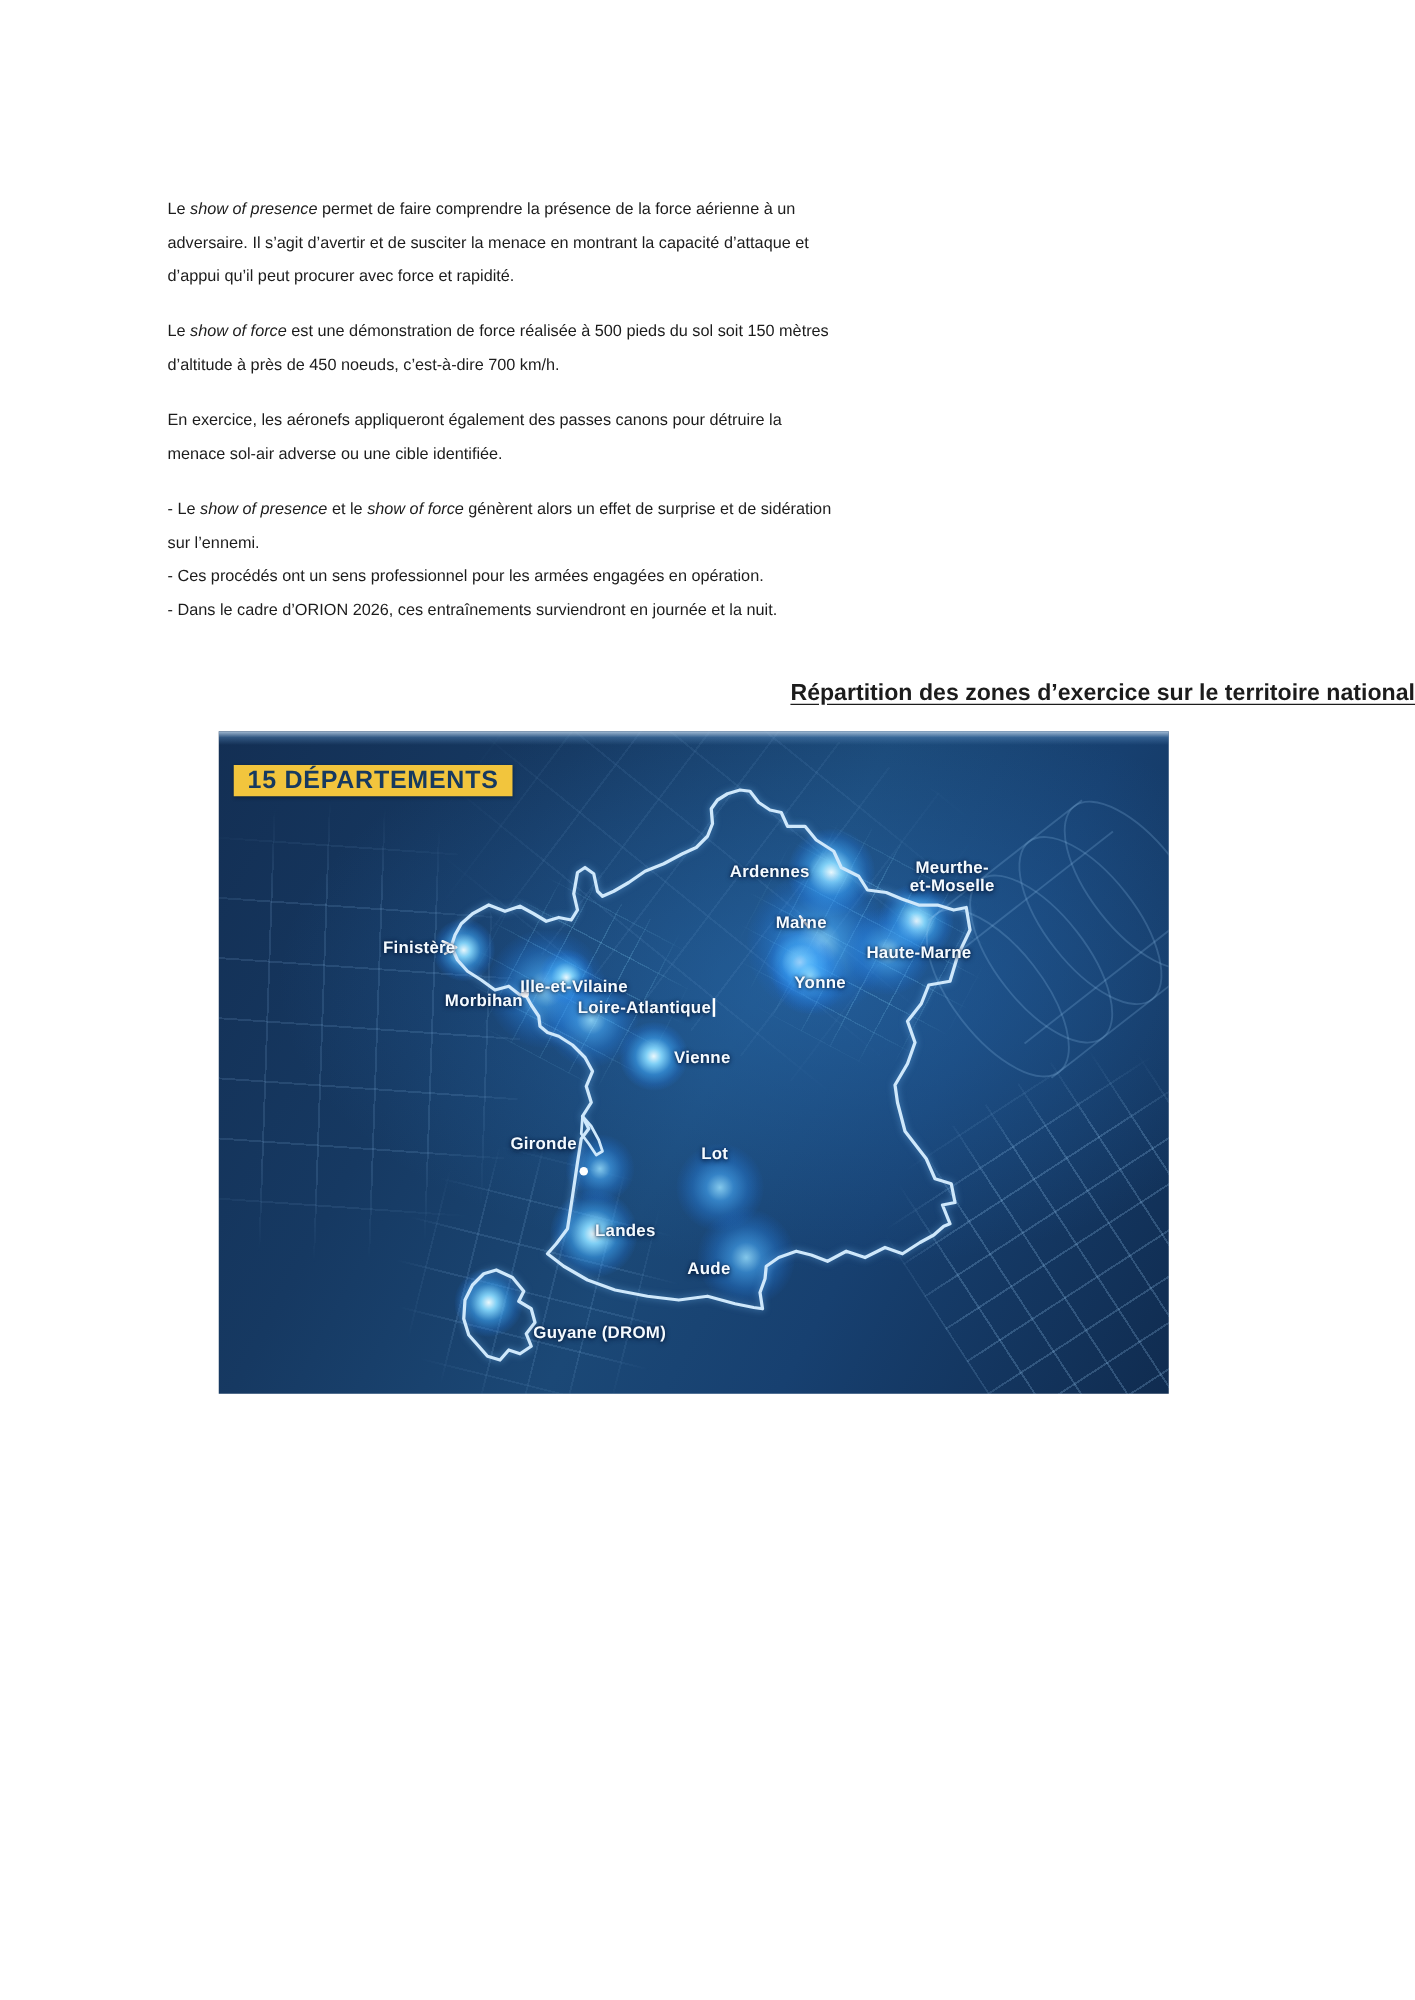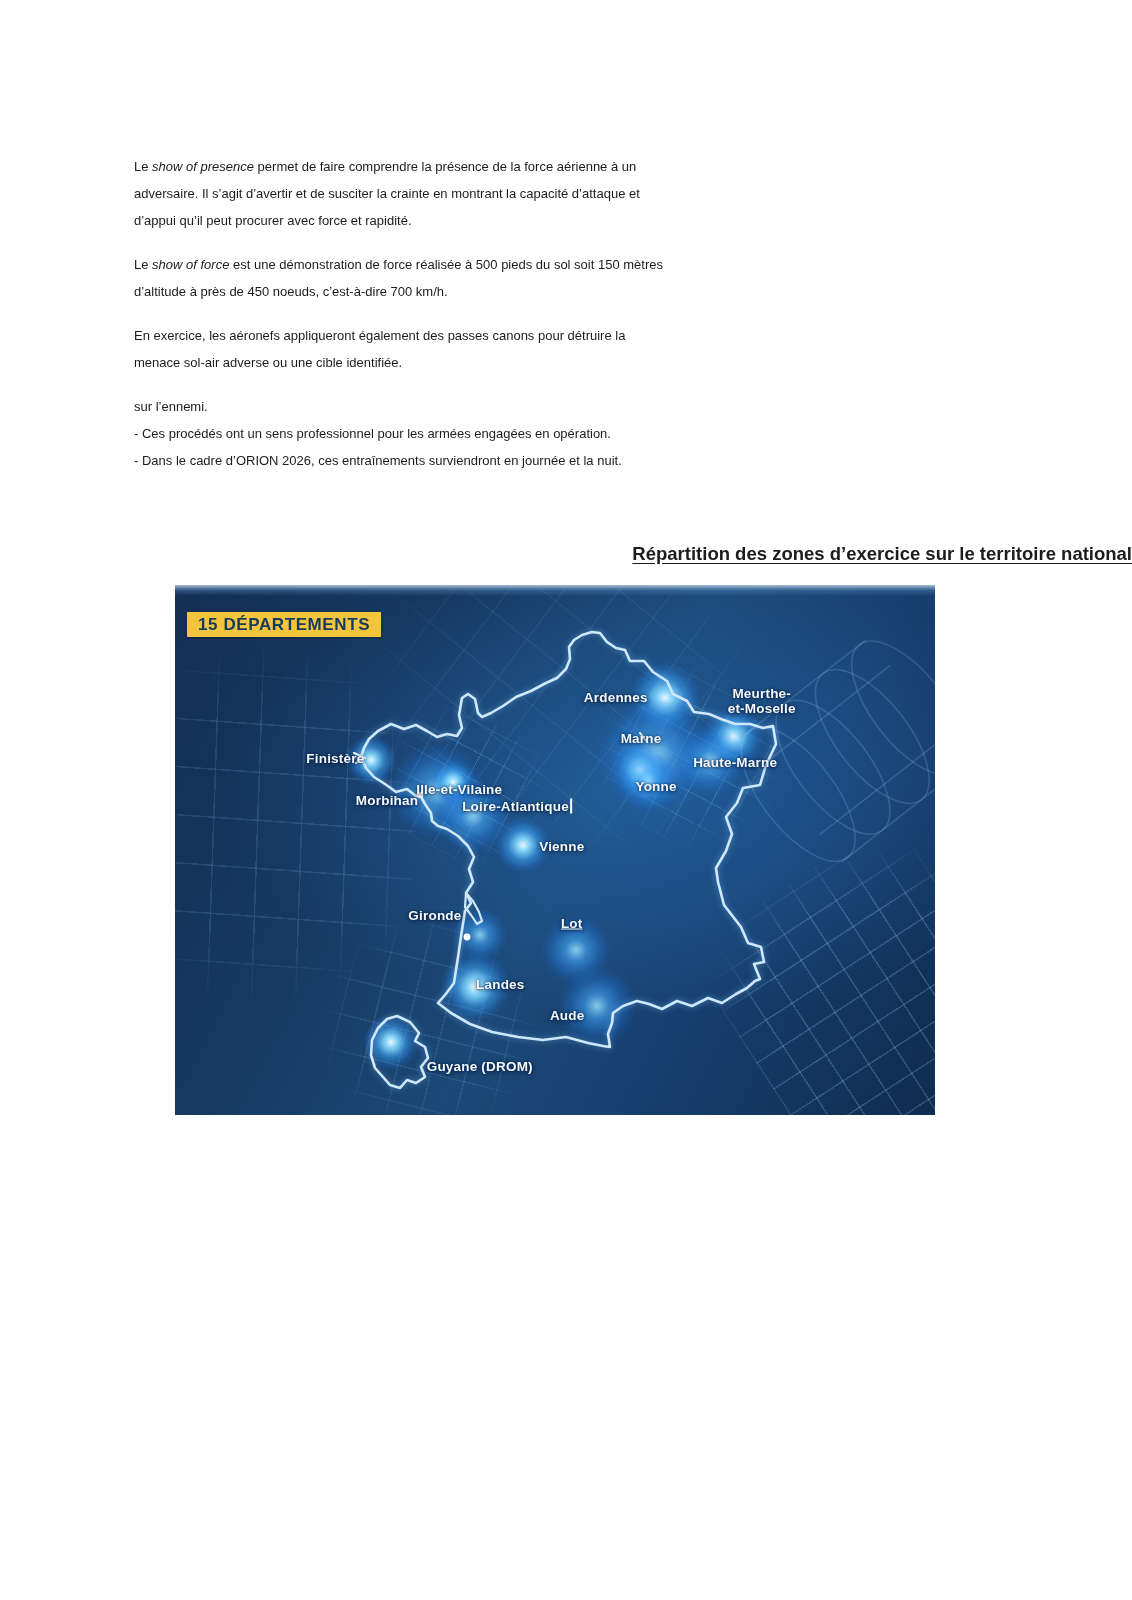--- a/index.html
+++ b/index.html
@@ -80,44 +80,45 @@
     color:#f4faff;font-size:13.5px;font-weight:bold;letter-spacing:.2px;
     white-space:pre-line;text-align:center;line-height:15px;
     text-shadow:0 1px 4px rgba(0,20,50,.85), 0 0 2px rgba(0,25,60,.7);
   }
   .caret{display:inline-block;width:2px;height:15px;background:#ffffff;
     margin-left:1px;vertical-align:-3px;}
   
   .badge{
     position:absolute;left:12px;top:27px;z-index:7;height:25px;
     display:flex;align-items:center;padding:0 11px;
-    font-size:17px;font-weight:bold;letter-spacing:.6px;
+    font-size:20px;font-weight:bold;letter-spacing:.6px;
     box-shadow:0 1px 3px rgba(0,0,0,.3);
   }
 </style>
 </head>
 <body>
 
 <div class="page">
 
   <div>
     <div class="para" id="para-0">
         <div class="line"><span>Le </span><span class="it">show of presence</span><span> permet de faire comprendre la présence de la force aérienne à un</span></div>
-        <div class="line"><span>adversaire. Il s’agit d’avertir et de susciter la crainte en montrant la capacité d’attaque et</span></div>
+        <div class="line"><span>adversaire. Il s’agit d’avertir et de susciter la menace en montrant la capacité d’attaque et</span></div>
         <div class="line"><span>d’appui qu’il peut procurer avec force et rapidité.</span></div>
       </div>
     <div class="para" id="para-1">
         <div class="line"><span>Le </span><span class="it">show of force</span><span> est une démonstration de force réalisée à 500 pieds du sol soit 150 mètres</span></div>
         <div class="line"><span>d’altitude à près de 450 noeuds, c’est-à-dire 700 km/h.</span></div>
       </div>
     <div class="para" id="para-2">
         <div class="line"><span>En exercice, les aéronefs appliqueront également des passes canons pour détruire la</span></div>
         <div class="line"><span>menace sol-air adverse ou une cible identifiée.</span></div>
       </div>
     <div class="para" id="para-3">
+        <div class="line"><span>- Le </span><span class="it">show of presence</span><span> et le </span><span class="it">show of force</span><span> génèrent alors un effet de surprise et de sidération</span></div>
         <div class="line"><span>sur l’ennemi.</span></div>
         <div class="line"><span>- Ces procédés ont un sens professionnel pour les armées engagées en opération.</span></div>
         <div class="line"><span>- Dans le cadre d’ORION 2026, ces entraînements surviendront en journée et la nuit.</span></div>
       </div>
   </div>
 
   <h2 class="section-heading">Répartition des zones d’exercice sur le territoire national</h2>
 
   <div class="map">
 
@@ -182,21 +183,21 @@
       <path d="M179,168 L190,173 L181,178" fill="none" stroke="#ffffff" stroke-width="2" stroke-linecap="round" stroke-linejoin="round"></path>
     </svg>
 
     <div id="map-labels">
         <div class="dept" style="left: 21.1%; top: 32.6%;">Finistère</div>
         <div class="dept" style="left: 37.4%; top: 32.6%; margin-top: 31px;">Ille-et-Vilaine</div>
         <div class="dept" style="left: 27.9%; top: 40.6%;">Morbihan</div>
         <div class="dept" style="left: 45%; top: 41.7%;">Loire-Atlantique<span class="caret"></span></div>
         <div class="dept" style="left: 50.9%; top: 49.2%;">Vienne</div>
         <div class="dept" style="left: 34.2%; top: 62.3%;">Gironde</div>
-        <div class="dept" style="left: 52.2%; top: 63.7%; text-decoration: underline;">Lot</div>
+        <div class="dept" style="left: 52.2%; top: 63.7%;">Lot</div>
         <div class="dept" style="left: 42.8%; top: 75.3%;">Landes</div>
         <div class="dept" style="left: 51.6%; top: 81.1%;">Aude</div>
         <div class="dept" style="left: 40.1%; top: 90.8%;">Guyane (DROM)</div>
         <div class="dept" style="left: 58%; top: 21.2%;">Ardennes</div>
         <div class="dept" style="left: 77.2%; top: 21.9%;">Meurthe-
 et-Moselle</div>
         <div class="dept" style="left: 57.9%; top: 28.9%; margin-left: 26px;">Marne</div>
         <div class="dept" style="left: 73.7%; top: 33.4%;">Haute-Marne</div>
         <div class="dept" style="left: 63.3%; top: 37.9%;">Yonne</div>
       </div>

